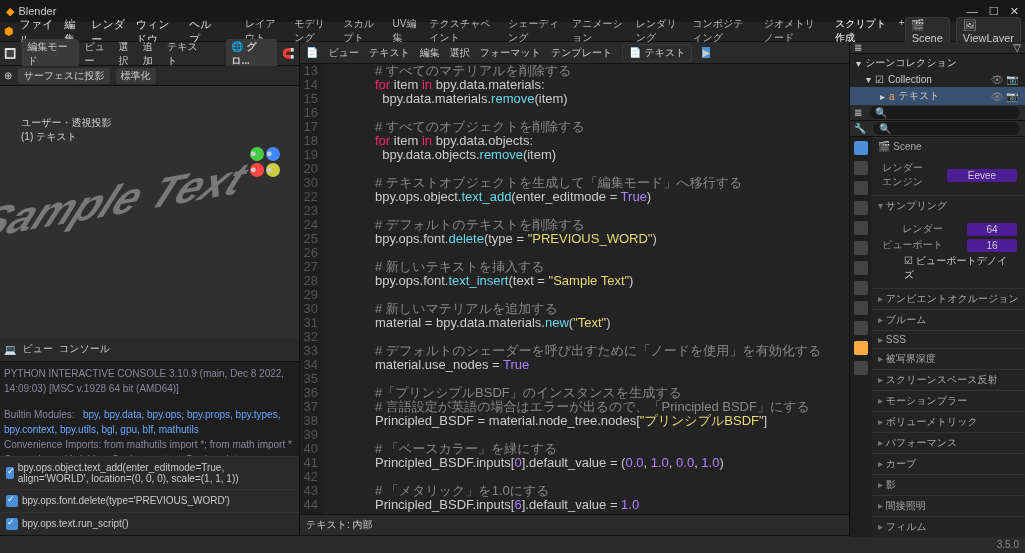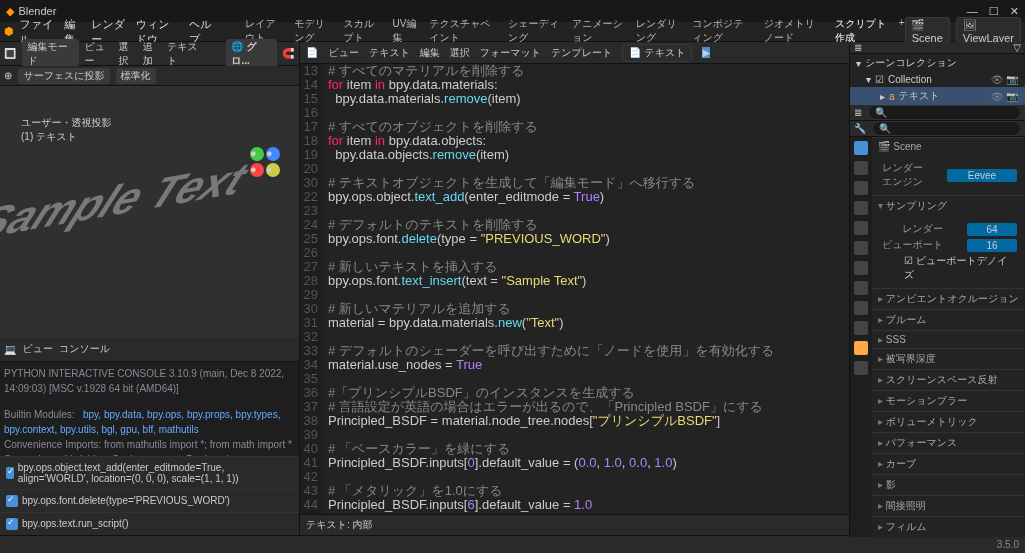--- a/index.html
+++ b/index.html
@@ -22,38 +22,38 @@
 .toolbar .btn { background:#3a3a3a; border-radius:3px; padding:1px 5px; cursor:pointer; }
 .viewport { flex:1; background:#303030; position:relative; overflow:hidden; }
 .viewport .label { position:absolute; top:30px; left:6px; font-size:10px; color:#ccc;margin-left:15px;}
 .viewport .sample { position:absolute; top:100px; left:30px; transform:skew(-25deg,-10deg) scale(1.6); font-style:italic; color:#999; font-size:28px; font-weight:bold; opacity:0.7;}
 .viewport .gizmo { position:absolute; top:60px; right:18px; }
 .viewport .gizmo span { display:inline-block; width:14px; height:14px; border-radius:50%; margin:1px;}
 .editor-header { height:22px; background:#2a2a2a; display:flex; align-items:center; padding:0 6px; gap:10px; border-bottom:1px solid #111; font-size:10px;}
 .code { flex:1; background:#232323; overflow:auto; font-family:monospace; font-size:13px; line-height:14px; }
 .code-line { display:flex; }
 .code-line .ln { width:24px; text-align:right; color:#555; padding-right:6px; user-select:none; background:#1e1e1e;}
-.code-line .tx { flex:1; white-space:pre; padding-left:4px;}
+.code-line .tx { flex:1; white-space:pre; padding-left:4px;margin-left:47px;}
 .kw { color:#f92672;} .str { color:#e6db74;} .num { color:#ae81ff;} .fn { color:#66d9ef;} .cm { color:#888;}
 .footer-row { background:#2a2a2a; padding:3px 6px; border-top:1px solid #111; font-size:10px;}
 .console { flex:1; background:#1e1e1e; font-family:monospace; font-size:10px; padding:4px; overflow:auto;}
 .console .cl { color:#889; line-height:15px;}
 .opsrow { background:#2a2a2a; padding:5px 6px; border-top:1px solid #333; font-size:10px; display:flex; align-items:center; gap:4px;}
 .check {display:inline-block; width:12px; height:12px; background:#4a90d9; border-radius:2px; position:relative;}
 .check::after{content:"✓"; color:#fff; font-size:9px; position:absolute; top:-1px; left:1px;}
 .outliner { background:#232323; font-size:10px; }
 .outliner .row { padding:2px 6px; display:flex; align-items:center; gap:4px;}
 .outliner .row.sel { background:#3a5070;}
 .outliner .icons { margin-left:auto; display:flex; gap:3px; color:#888;}
 .props { flex:1; background:#232323; overflow:auto; font-size:10px;}
 .props .sec { padding:3px 6px; border-top:1px solid #333; color:#aaa;}
 .props .pane { padding:4px 8px;}
 .props .prow { display:flex; align-items:center; margin:2px 0; gap:24px;}
 .props .prow .lab { flex:1; text-align:right; color:#999;}
-.props .prow .val { width:50px; background:#0369a1; padding:1px 4px; border-radius:2px; text-align:center;}
+.props .prow .val { width:50px; background:#4c1d95; padding:1px 4px; border-radius:2px; text-align:center;}
 .statusbar { height:18px; background:#2a2a2a; display:flex; align-items:center; padding:0 6px; font-size:10px; color:#888; border-top:1px solid #111;}
 .collapse::before { content:"▸ "; color:#777;}
 .expand::before { content:"▾ "; color:#777;}
 .split-h { display:flex; flex-direction:column; height:60%;}
 .split-b { display:flex; flex-direction:column; height:40%;}
 .searchbox{background:#1a1a1a;border:1px solid #333;border-radius:8px;padding:1px 6px;flex:1;display:flex;align-items:center;gap:4px;}
 .vtabs{position:absolute;left:0;top:0;width:22px;background:#1e1e1e;height:100%;display:flex;flex-direction:column;align-items:center;padding-top:4px;gap:6px;}
 .vtabs span{width:14px;height:14px;background:#444;border-radius:2px;cursor:pointer;}
 .props-wrap{position:relative;padding-left:22px;flex:1;}
 </style>

